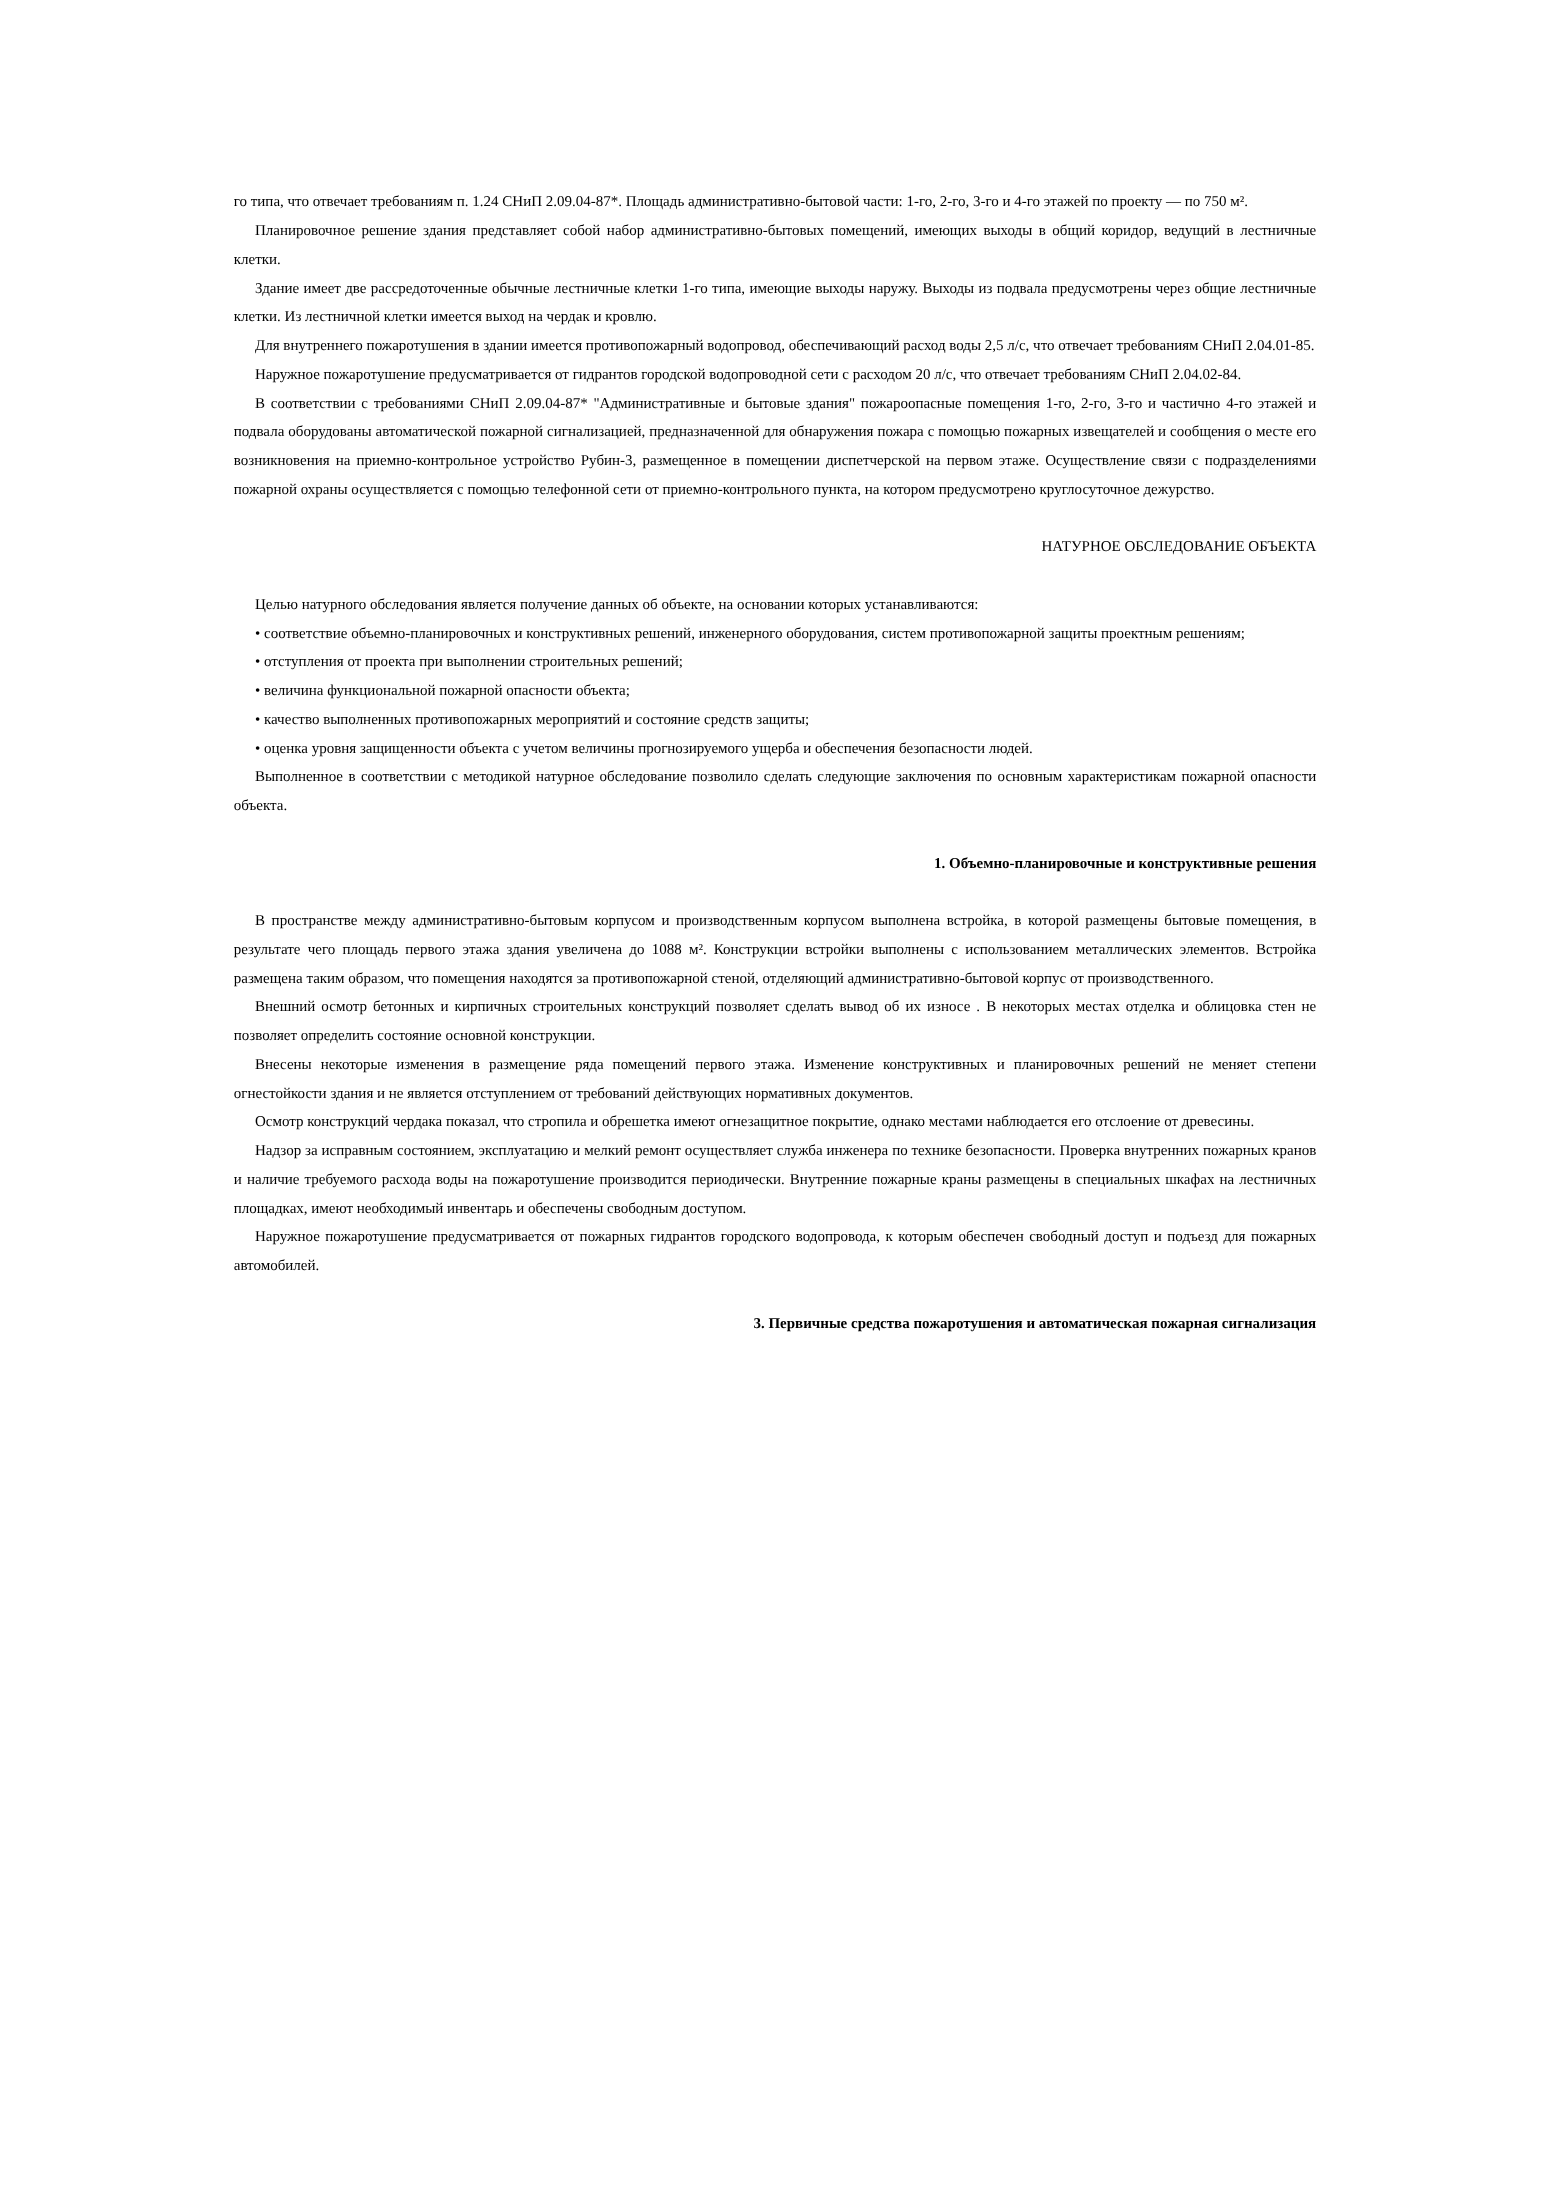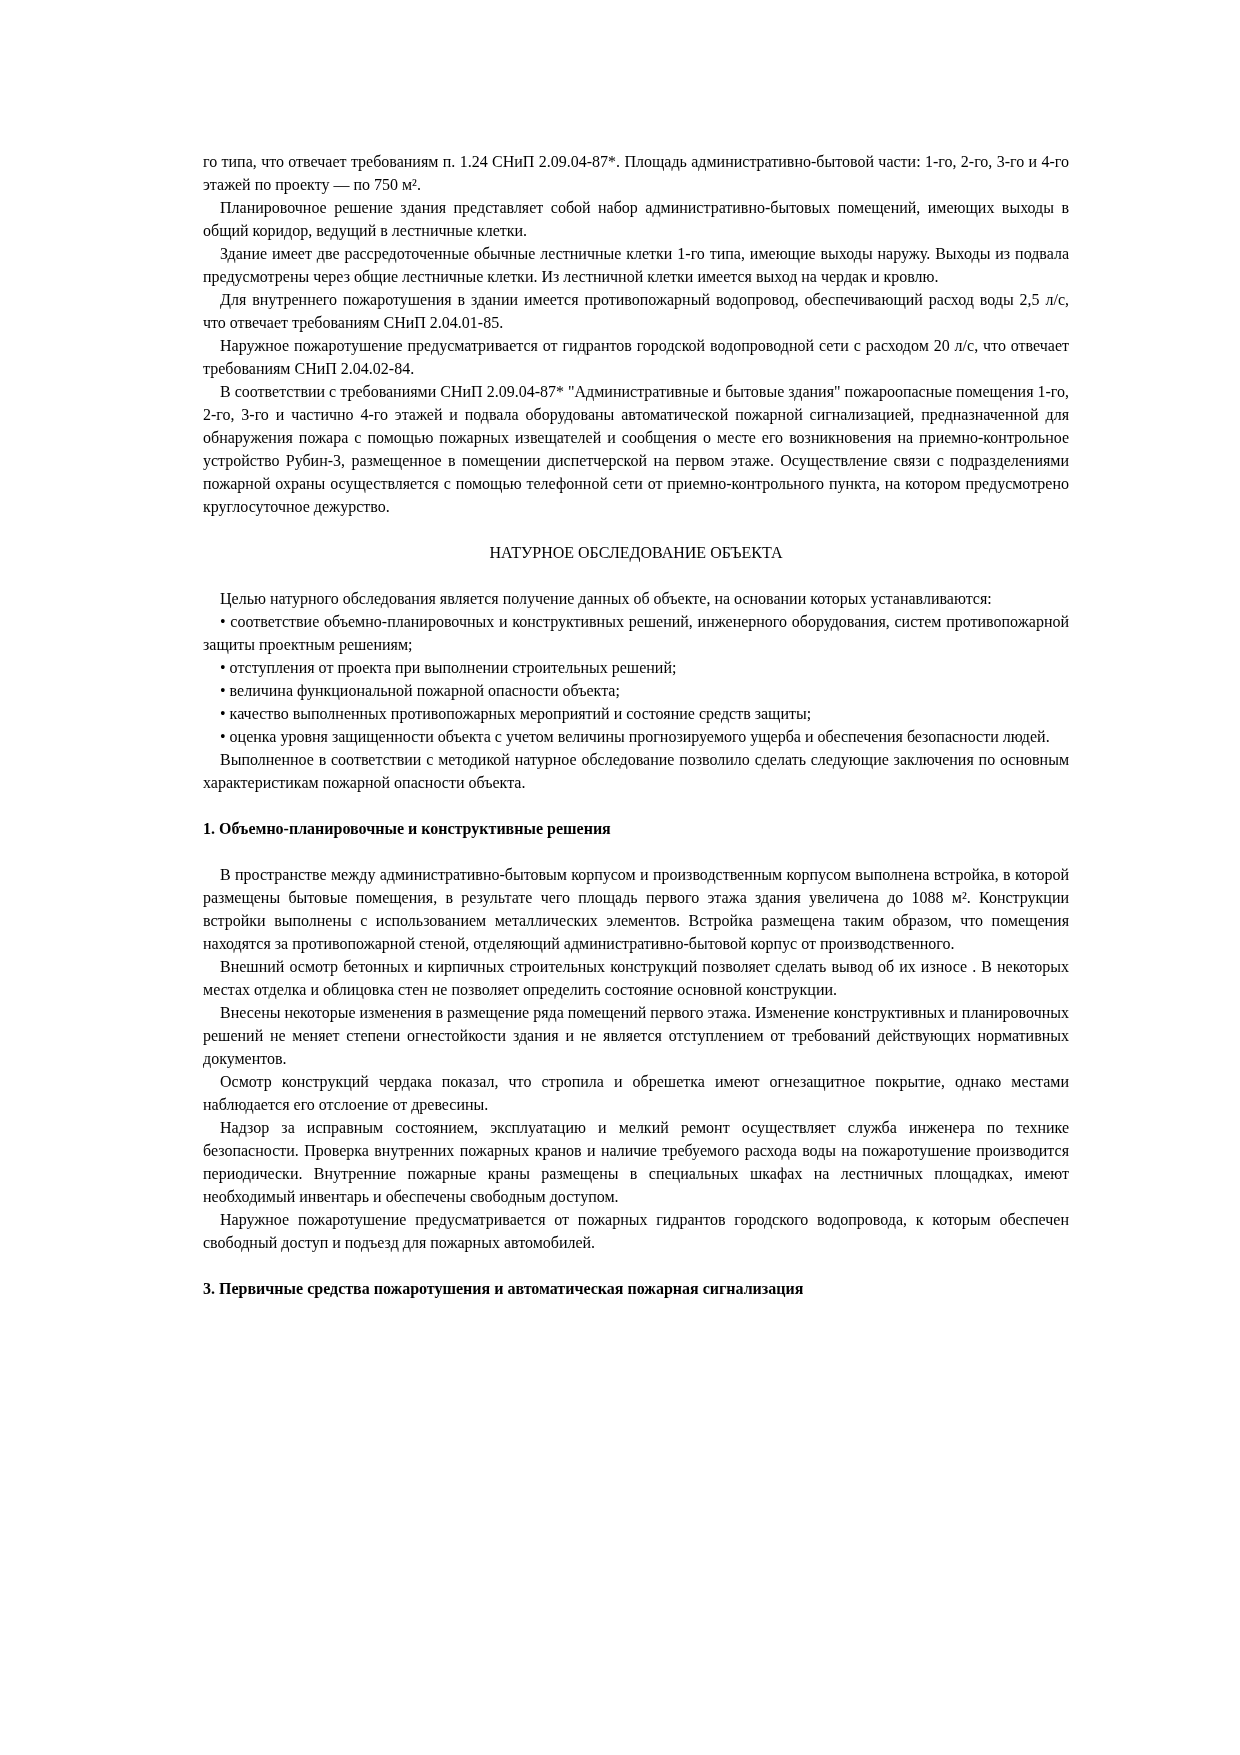--- a/index.html
+++ b/index.html
@@ -14,23 +14,22 @@
     background: #ffffff;
     overflow: hidden;
     font-family: "Liberation Serif", "DejaVu Serif", serif;
     color: #000000;
   }
   .content {
     position: absolute;
     left: 187px;
     top: 150px;
     width: 866px;
-    font-size: 16px;
+    font-size: 12px;
     line-height: 23px;
-    margin-left: 16px;
   }
   .content p {
     margin: 0;
     padding: 0;
   }
   
   p.p {
     text-align: justify;
     text-indent: 17px;
   }
@@ -39,29 +38,29 @@
     text-align: justify;
     text-indent: 0;
   }
   
   p.bullet {
     text-align: justify;
     text-indent: 17px;
   }
   
   p.h-plain {
-    text-align: center;
+    text-align: right;
     text-indent: 0;
     font-weight: normal;
     margin: 23px 0 23px 0 !important;
     font-family: Liberation Serif, serif;
   }
   
   p.h-bold {
-    text-align: left;
+    text-align: right;
     text-indent: 0;
     font-weight: bold;
     margin: 23px 0 23px 0 !important;
   }
 </style>
 </head>
 <body>
 
 <div class="page">
   <div class="content">

